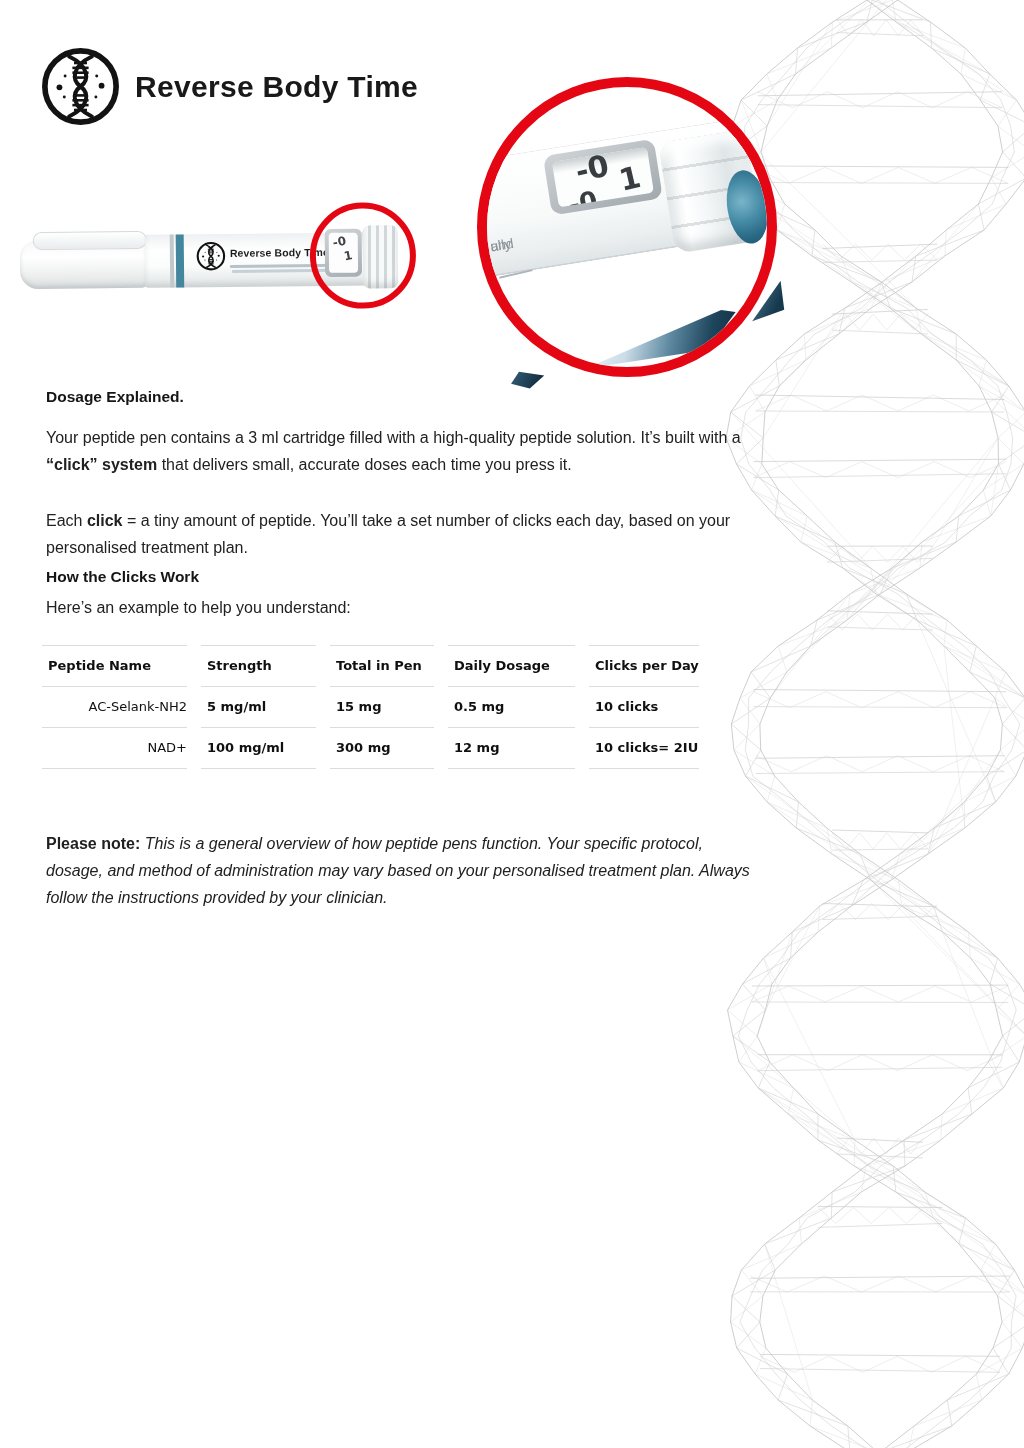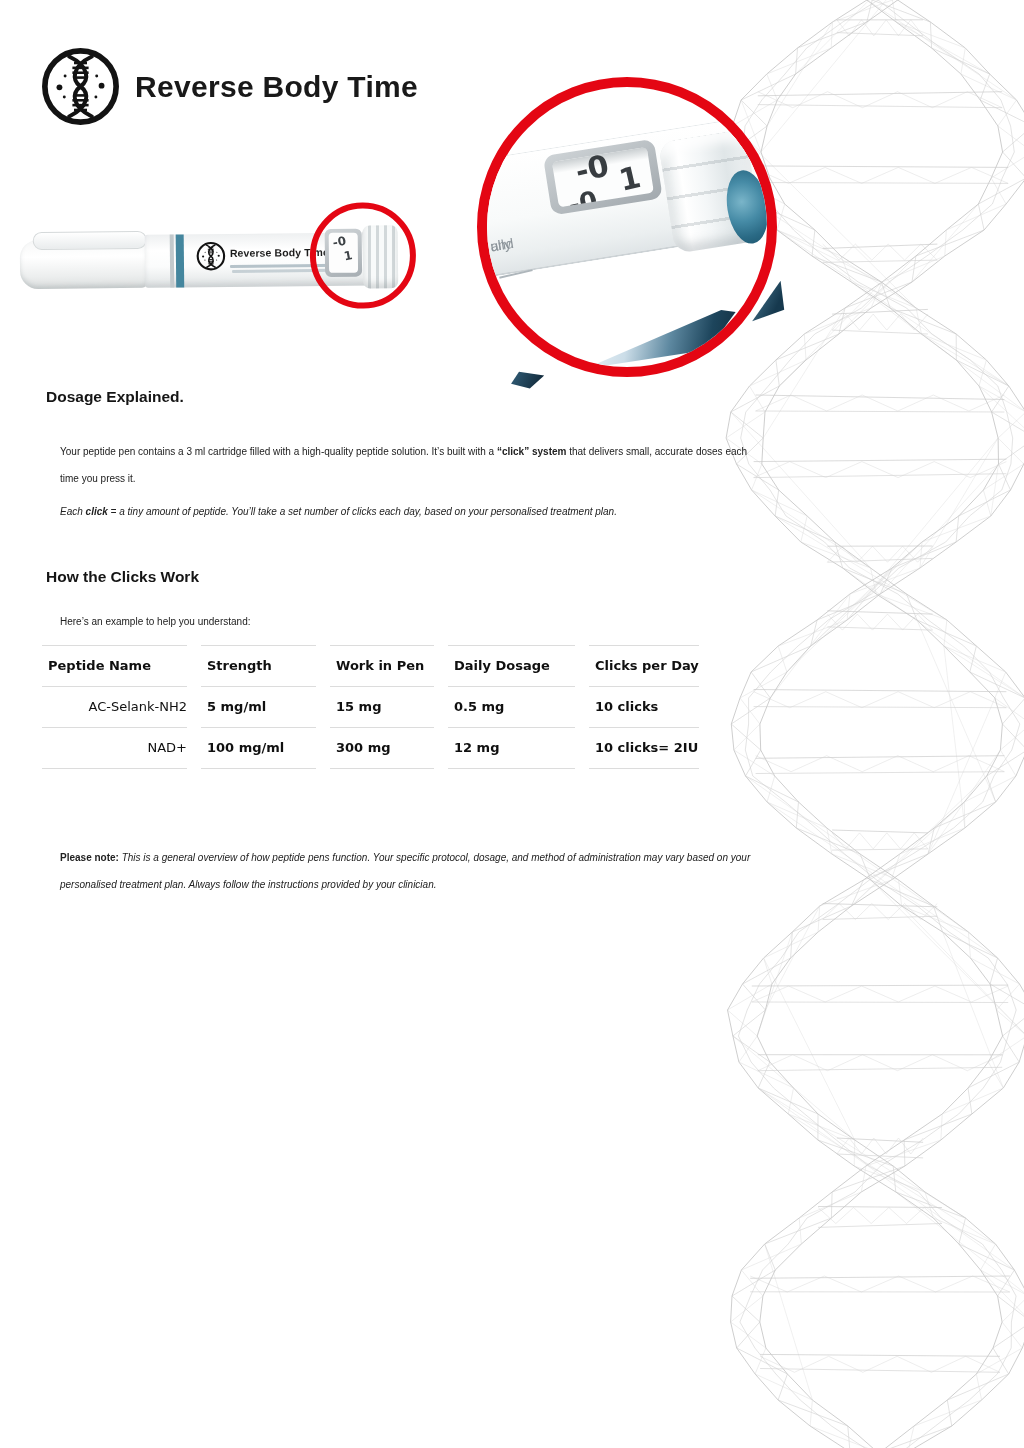--- a/index.html
+++ b/index.html
@@ -62,23 +62,23 @@
      background:linear-gradient(115deg,#35637e 0%,#132c3d 80%);
      -webkit-clip-path:polygon(25% 20%,95% 35%,55% 90%,3% 70%);clip-path:polygon(25% 20%,95% 35%,55% 90%,3% 70%);}
   .shard-right{left:750px;top:279px;width:36px;height:44px;
      background:linear-gradient(115deg,#48768f 10%,#16394e 70%);
      -webkit-clip-path:polygon(85% 4%,95% 70%,6% 96%);clip-path:polygon(85% 4%,95% 70%,6% 96%);}
   
   .doc{position:absolute;left:0;top:0;width:1024px;height:1448px;z-index:3;pointer-events:none;}
   .doc h2{position:absolute;left:46px;margin:0;font-size:15.5px;font-weight:700;color:#151515;}
   .h-dosage{top:388px;text-align:center;}
   .h-clicks{top:568px;}
-  .doc p{position:absolute;left:46px;margin:14px;font-size:10px;line-height:27px;color:#212121;width:706px;}
+  .doc p{position:absolute;left:46px;margin:0;font-size:16px;line-height:27px;color:#212121;width:706px;}
   .p1{top:424px;}
-  .p2{top:484px;font-style:italic;}
+  .p2{top:507px;}
   .p-example{top:594px;}
   .p-note{top:830px;font-style:italic;line-height:28px;}
   .p-note b{font-style:normal;}
   
   table.dose{position:absolute;left:28px;top:645px;border-collapse:separate;border-spacing:14px 0;z-index:3;}
   .dose th,.dose td{border-top:1px solid #dcdcdc;padding:12px 0 13px 6px;text-align:left;
      font-family:"DejaVu Sans",sans-serif;font-size:13px;color:#101010;white-space:nowrap;vertical-align:middle;margin-left:25px;}
   .dose th{font-weight:700;}
   .dose td{font-weight:700;}
   .dose td:first-child{font-weight:400;text-align:right;}
@@ -310,21 +310,21 @@
         <col class="cw1">
         <col class="cw2">
         <col class="cw3">
         <col class="cw4">
         <col class="cw5">
       </colgroup>
     <thead>
       <tr>
         <th>Peptide Name</th>
         <th>Strength</th>
-        <th>Work in Pen</th>
+        <th>Total in Pen</th>
         <th>Daily Dosage</th>
         <th>Clicks per Day</th>
       </tr>
     </thead>
     <tbody>
       <tr>
         <td>AC-Selank-NH2</td>
         <td>5 mg/ml</td>
         <td>15 mg</td>
         <td>0.5 mg</td>

